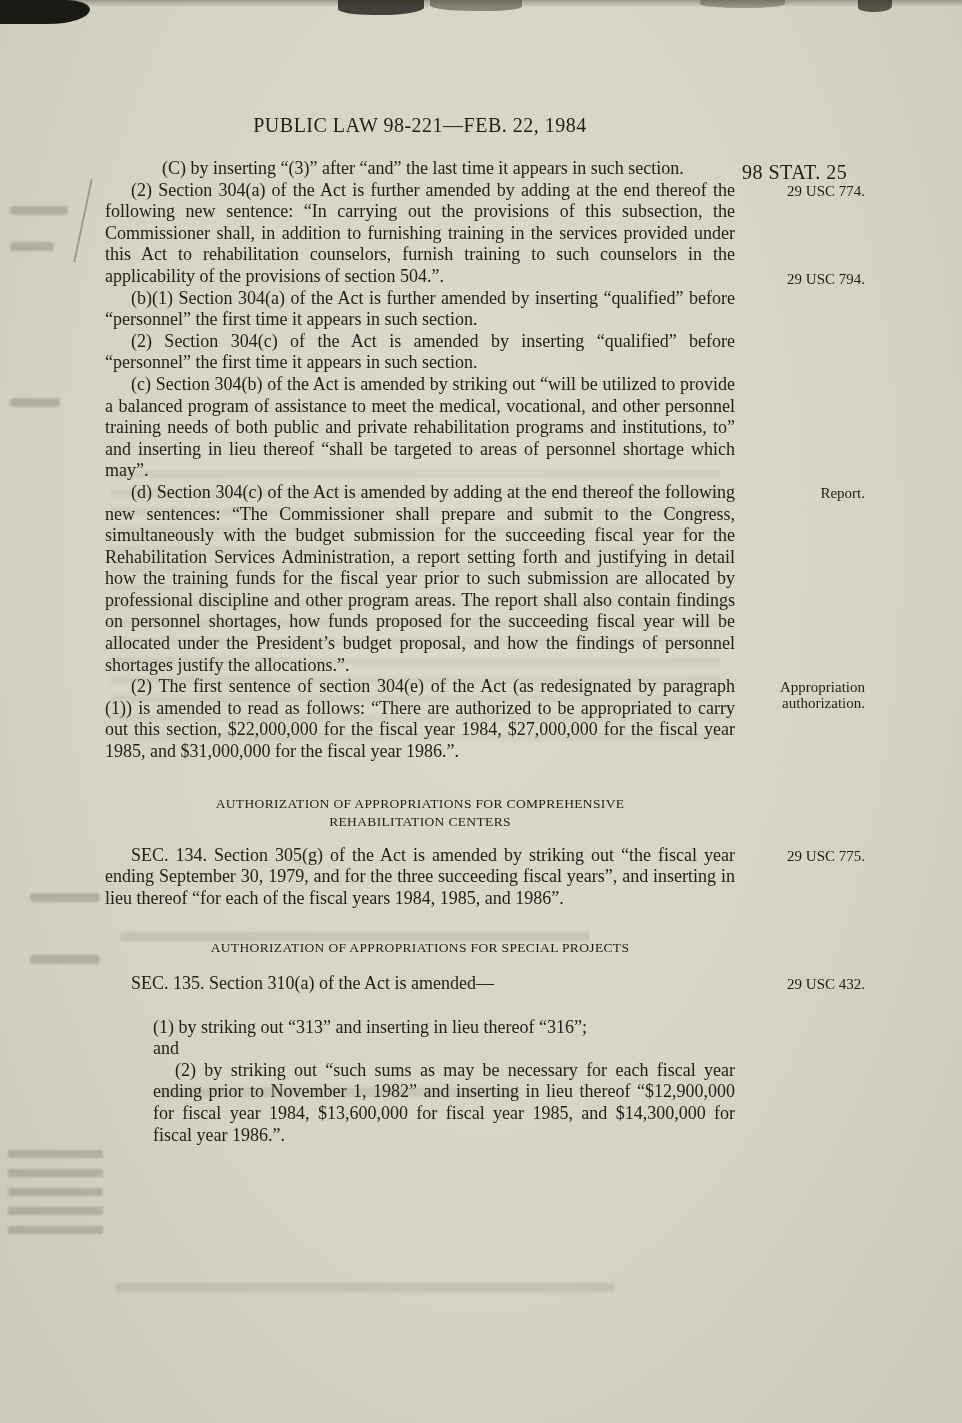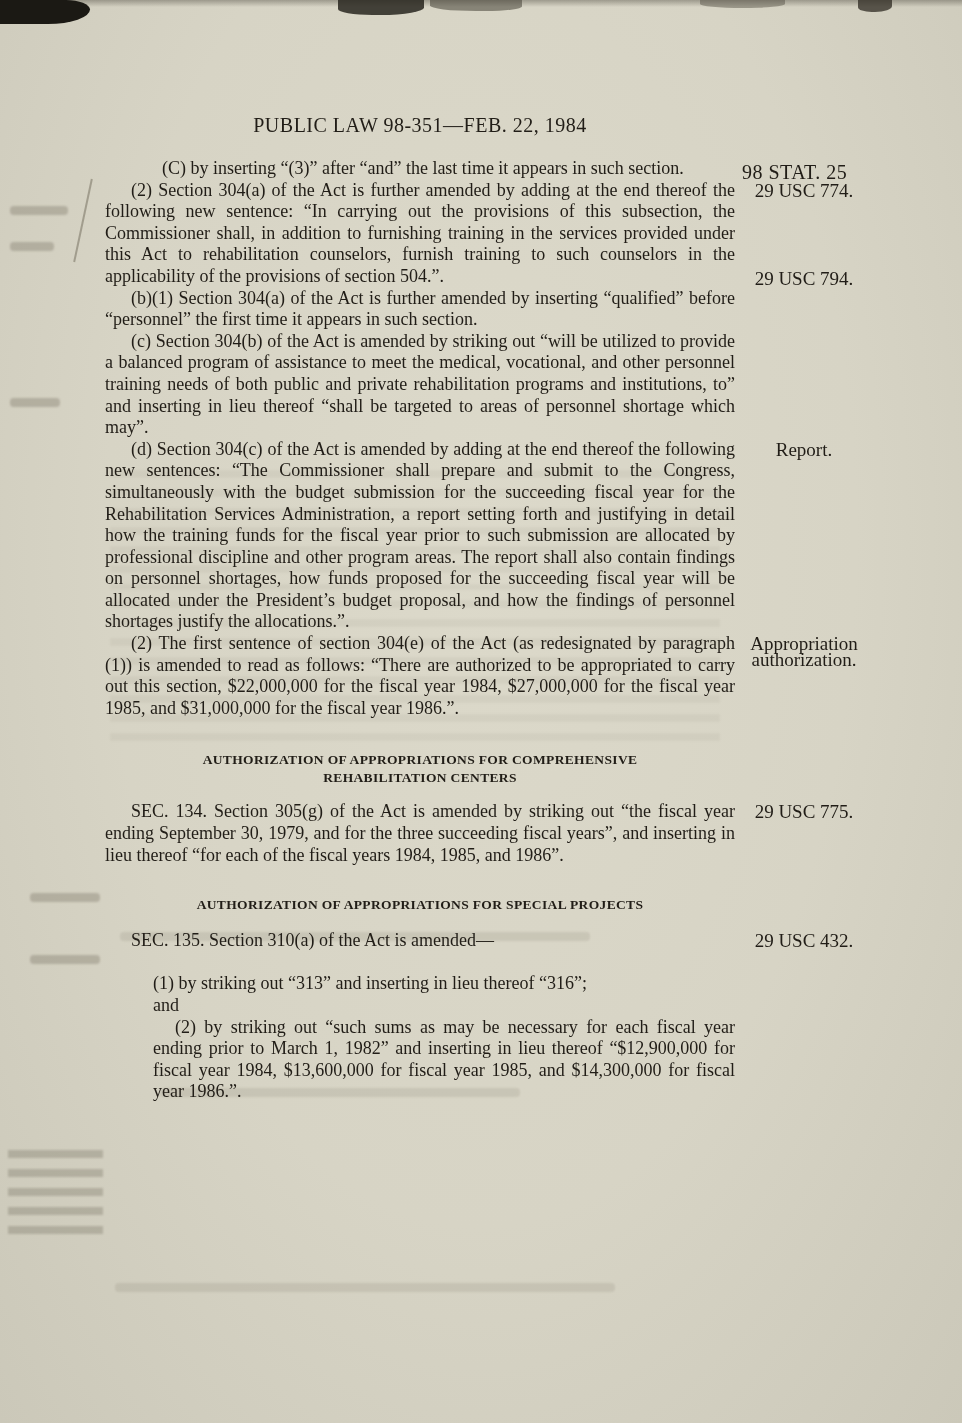--- a/index.html
+++ b/index.html
@@ -44,27 +44,27 @@
     font-size:20px; letter-spacing:0.5px; }
   .stat-page { position:absolute; left:742px; width:140px; text-align:left;
     font-size:20px; letter-spacing:0.5px;margin-top:47px; }
   
   .text-column { position:absolute; left:105px; top:158px; width:630px; z-index:2; }
   .para { position:relative; text-align:justify; text-indent:26px;
     font-size:18px; line-height:21.6px; }
   .para.clause { text-indent:57px; }
   .para.subitem { margin-left:48px; text-indent:22px; }
   .para.pre { white-space:pre-line; }
-  .heading { position:relative; text-align:center; font-weight:bold;
+  .heading { position:relative; text-align:center; font-weight:normal;
     font-size:13.5px; letter-spacing:0.35px; line-height:18px; }
   .heading.h1 { width:480px; margin:32px auto 14px; }
   .heading.h2 { width:100%; margin:30px auto 16px; }
   
   .note { position:absolute; left:638px; width:122px; top:3px;
-    font-size:19px; line-height:16px; text-align:center; text-indent:0;
+    font-size:15px; line-height:16px; text-align:right; text-indent:0;
     white-space:normal; }
   .note-bottom { top:auto; bottom:1px; }
 </style>
 </head>
 <body>
 
 <div class="paper"></div>
 
 <div class="artifact topsmear"></div>
 <div class="artifact a1"></div>
@@ -80,40 +80,43 @@
 <div class="bleed bleed-line" style="left:30px; top:893px; width:70px;"></div>
 <div class="bleed bleed-line" style="left:30px; top:955px; width:70px;"></div>
 <div class="bleed bleed-block" style="left:8px; top:1150px; width:95px; height:86px;"></div>
 <div class="bleed bleed-line bleed-faint" style="left:160px; top:1088px; width:360px;"></div>
 <div class="bleed bleed-line bleed-faint" style="left:120px; top:932px; width:470px;"></div>
 <div class="bleed bleed-line bleed-faint" style="left:115px; top:1283px; width:500px;"></div>
 <div class="bleed bleed-block bleed-faint" style="left:110px; top:470px; width:610px; height:120px; opacity:0.22;"></div>
 <div class="bleed bleed-block bleed-faint" style="left:110px; top:600px; width:610px; height:150px; opacity:0.22;"></div>
 
 <div class="running-head">
-  <div class="law-title">PUBLIC LAW 98-351—FEB. 22, 1984</div>
+  <div class="law-title">PUBLIC LAW 98-221—FEB. 22, 1984</div>
   <div class="stat-page">98 STAT. 25</div>
 </div>
 
 <div class="text-column">
 
   <p class="para clause">
     <span>(C) by inserting “(3)” after “and” the last time it appears in such section.</span>
   </p>
 
   <p class="para">
     <span>(2) Section 304(a) of the Act is further amended by adding at the end thereof the following new sentence: “In carrying out the provisions of this subsection, the Commissioner shall, in addition to furnishing training in the services provided under this Act to rehabilitation counselors, furnish training to such counselors in the applicability of the provisions of section 504.”.</span>
     <span class="note">29 USC 774.</span>
     <span class="note note-bottom">29 USC 794.</span>
   </p>
 
   <p class="para">
     <span>(b)(1) Section 304(a) of the Act is further amended by inserting “qualified” before “personnel” the first time it appears in such section.</span>
   </p>
 
+  <p class="para">
+    <span>(2) Section 304(c) of the Act is amended by inserting “qualified” before “personnel” the first time it appears in such section.</span>
+  </p>
 
   <p class="para">
     <span>(c) Section 304(b) of the Act is amended by striking out “will be utilized to provide a balanced program of assistance to meet the medical, vocational, and other personnel training needs of both public and private rehabilitation programs and institutions, to” and inserting in lieu thereof “shall be targeted to areas of personnel shortage which may”.</span>
   </p>
 
   <p class="para">
     <span>(d) Section 304(c) of the Act is amended by adding at the end thereof the following new sentences: “The Commissioner shall prepare and submit to the Congress, simultaneously with the budget submission for the succeeding fiscal year for the Rehabilitation Services Administration, a report setting forth and justifying in detail how the training funds for the fiscal year prior to such submission are allocated by professional discipline and other program areas. The report shall also contain findings on personnel shortages, how funds proposed for the succeeding fiscal year will be allocated under the President’s budget proposal, and how the findings of personnel shortages justify the allocations.”.</span>
     <span class="note">Report.</span>
   </p>
 
@@ -136,16 +139,16 @@
     <span>SEC. 135. Section 310(a) of the Act is amended—</span>
     <span class="note">29 USC 432.</span>
   </p>
 
   <p class="para subitem pre">
     <span>(1) by striking out “313” and inserting in lieu thereof “316”;
 and</span>
   </p>
 
   <p class="para subitem">
-    <span>(2) by striking out “such sums as may be necessary for each fiscal year ending prior to March 1, 1982” and inserting in lieu thereof “$12,900,000 for fiscal year 1984, $13,600,000 for fiscal year 1985, and $14,300,000 for fiscal year 1986.”.</span>
+    <span>(2) by striking out “such sums as may be necessary for each fiscal year ending prior to November 1, 1982” and inserting in lieu thereof “$12,900,000 for fiscal year 1984, $13,600,000 for fiscal year 1985, and $14,300,000 for fiscal year 1986.”.</span>
   </p>
 
 </div>
 
 </body></html>

